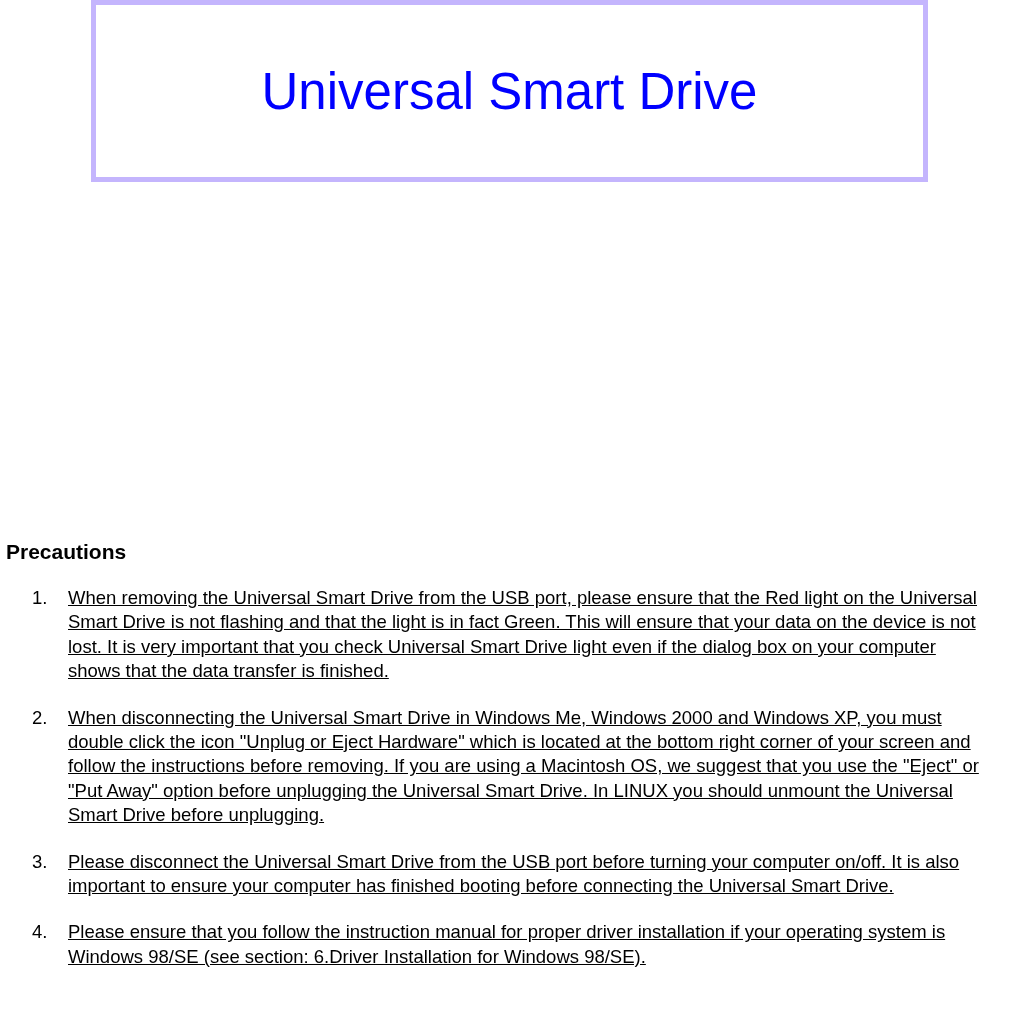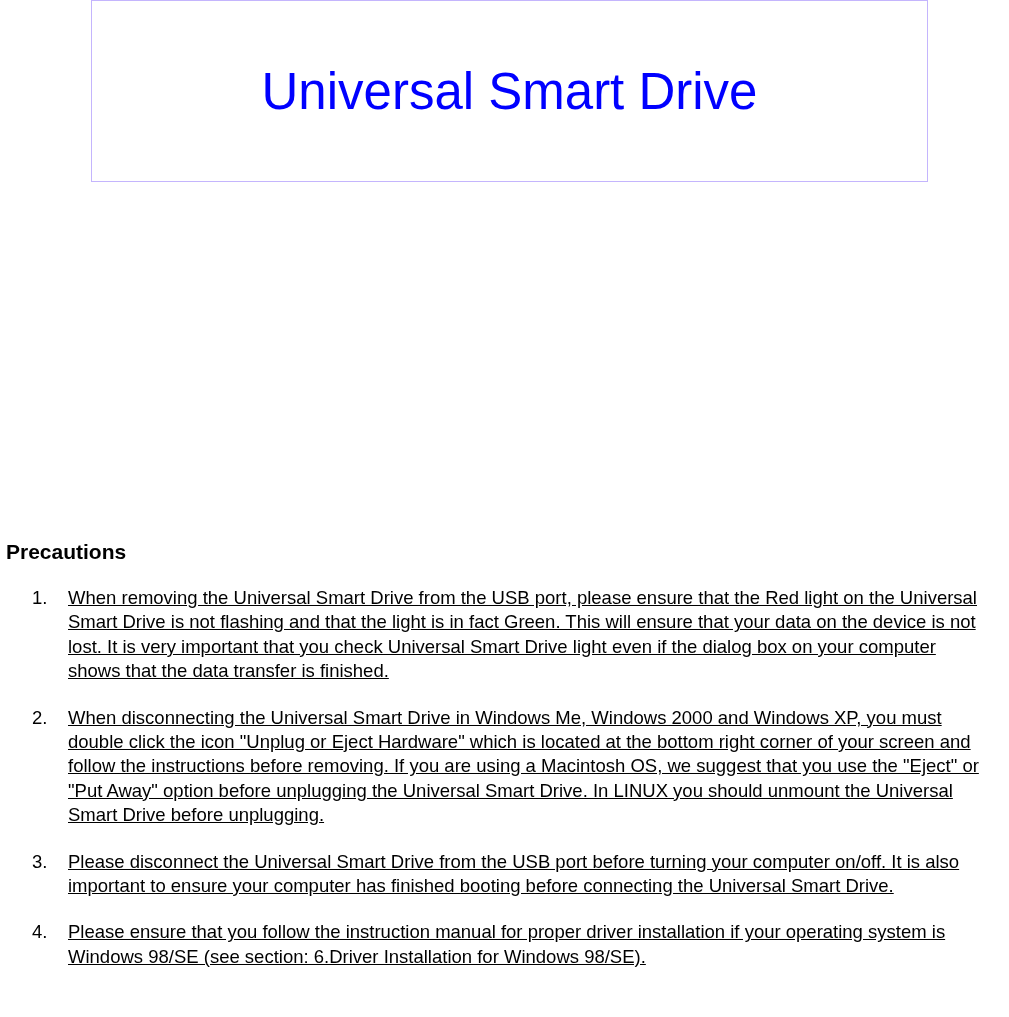--- a/index.html
+++ b/index.html
@@ -13,21 +13,21 @@
       width: 1009px;
       height: 1017px;
       position: relative;
     }
     .title-box {
       position: absolute;
       top: 0px;
       left: 91px;
       width: 837px;
       height: 182px;
-      border: 1px solid #c4b5fd;
+      border: 5px solid #c4b5fd;
       display: flex;
       align-items: center;
       justify-content: center;
     }
     .title-text {
       color: #0000ff;
       font-size: 51px;
       font-weight: normal;
       text-align: center;
     }

